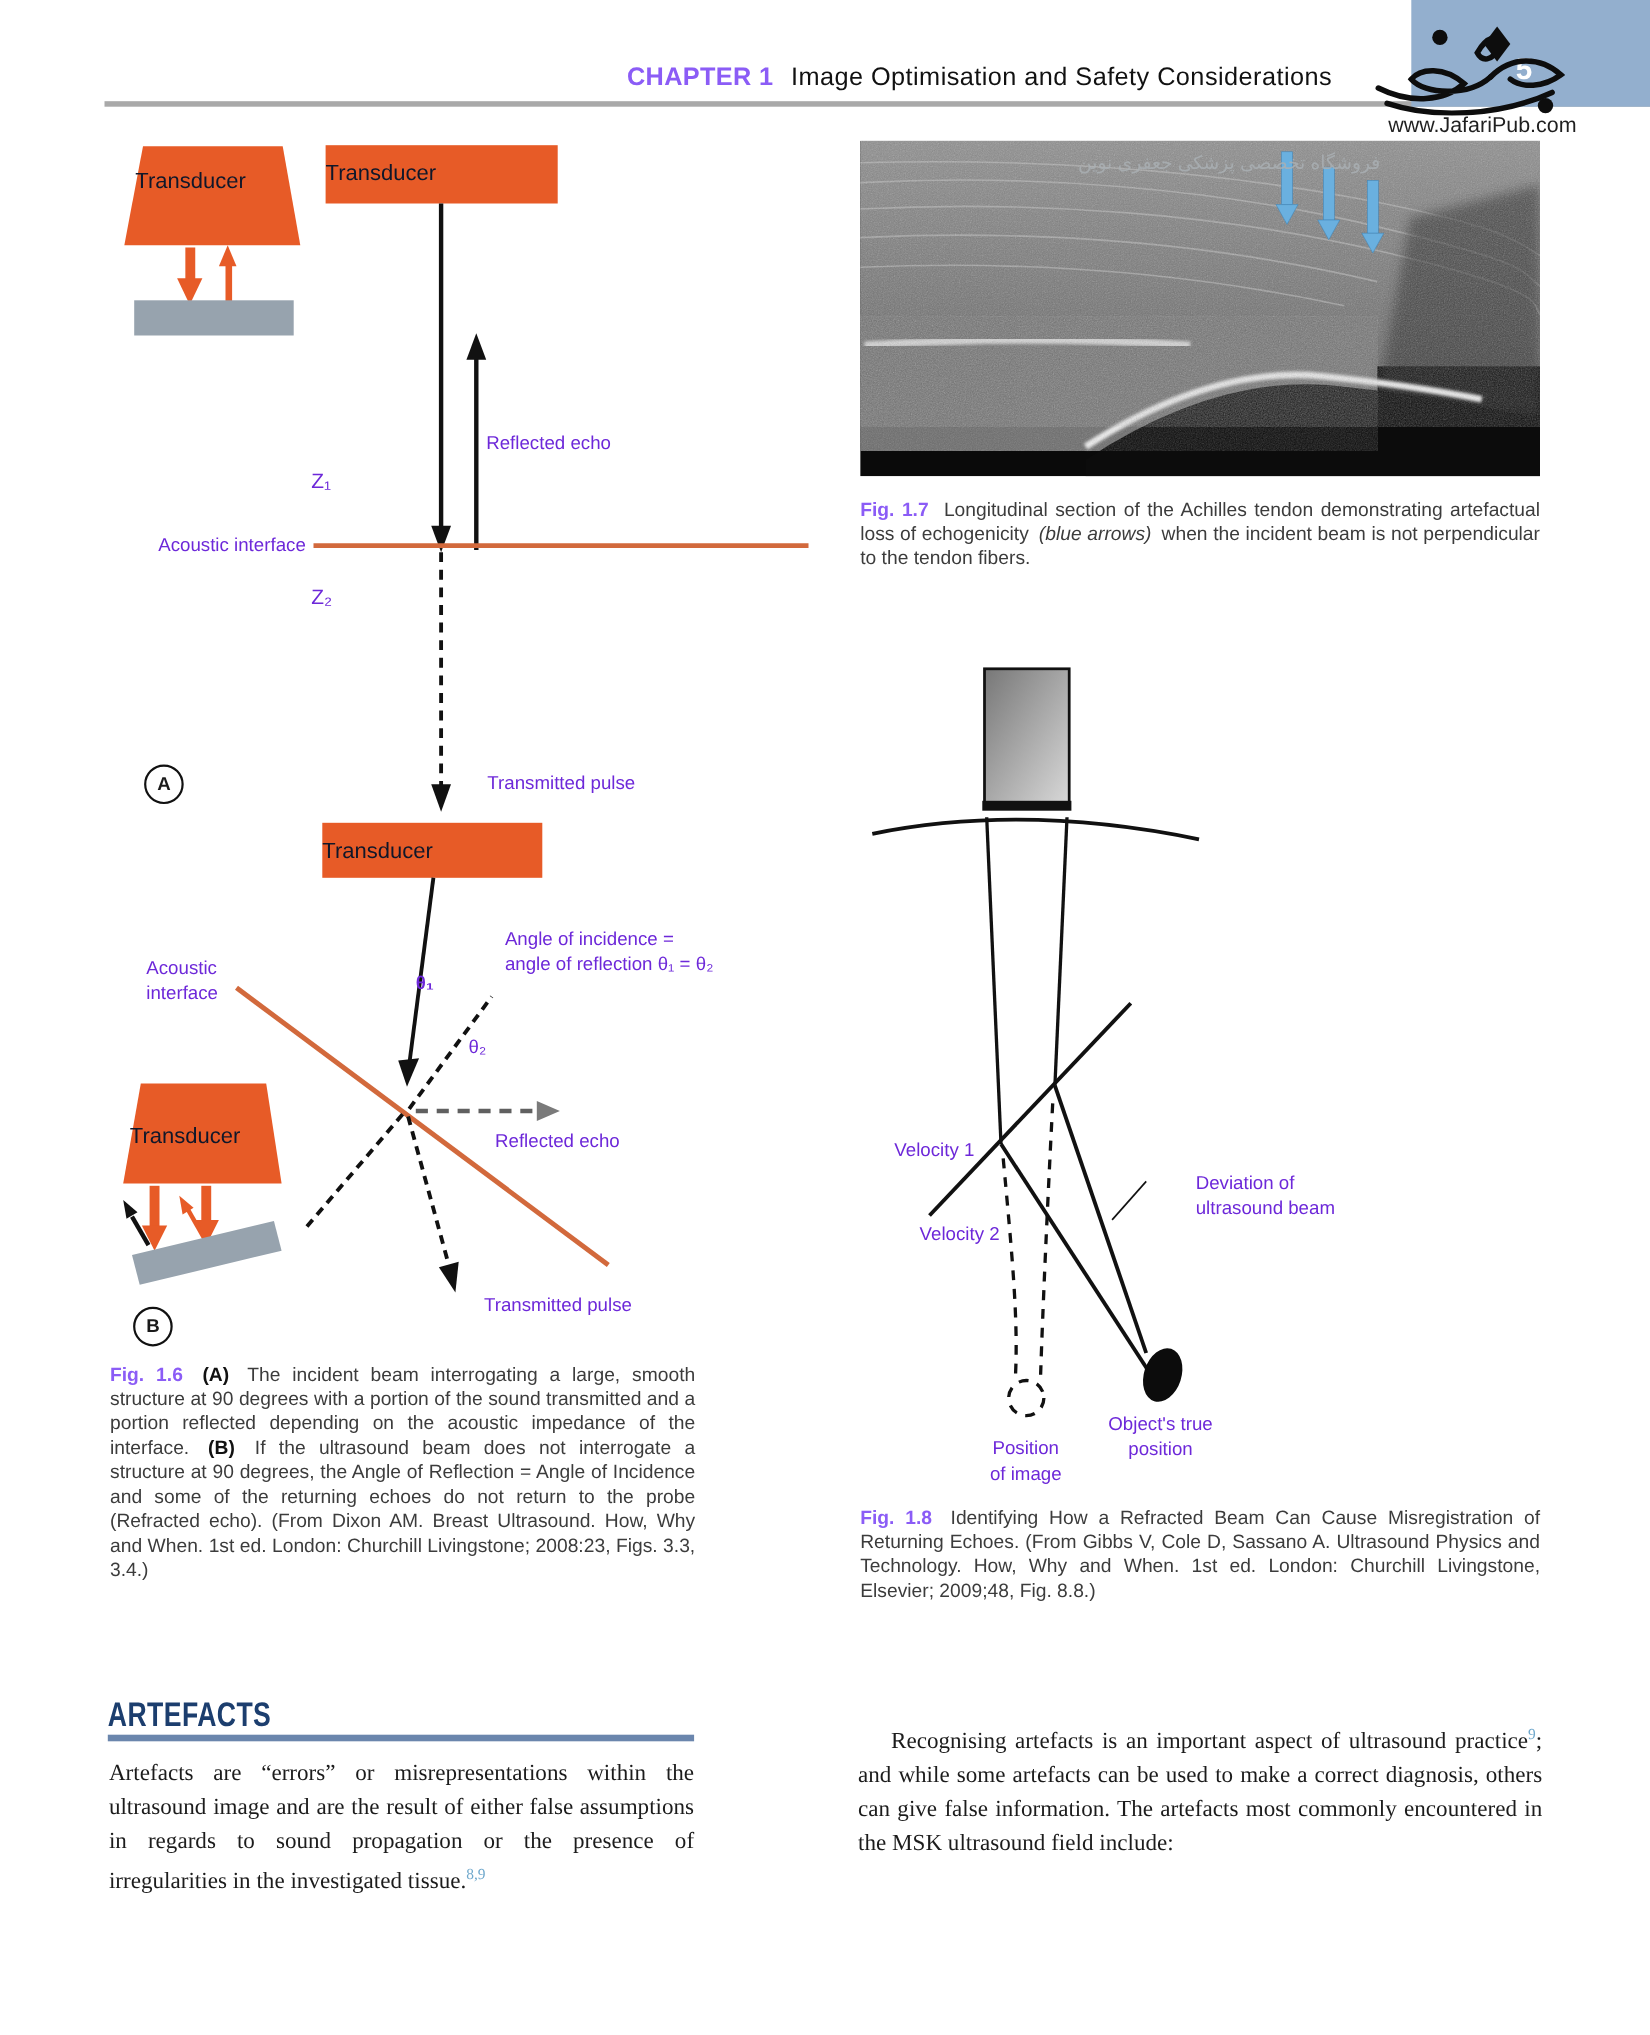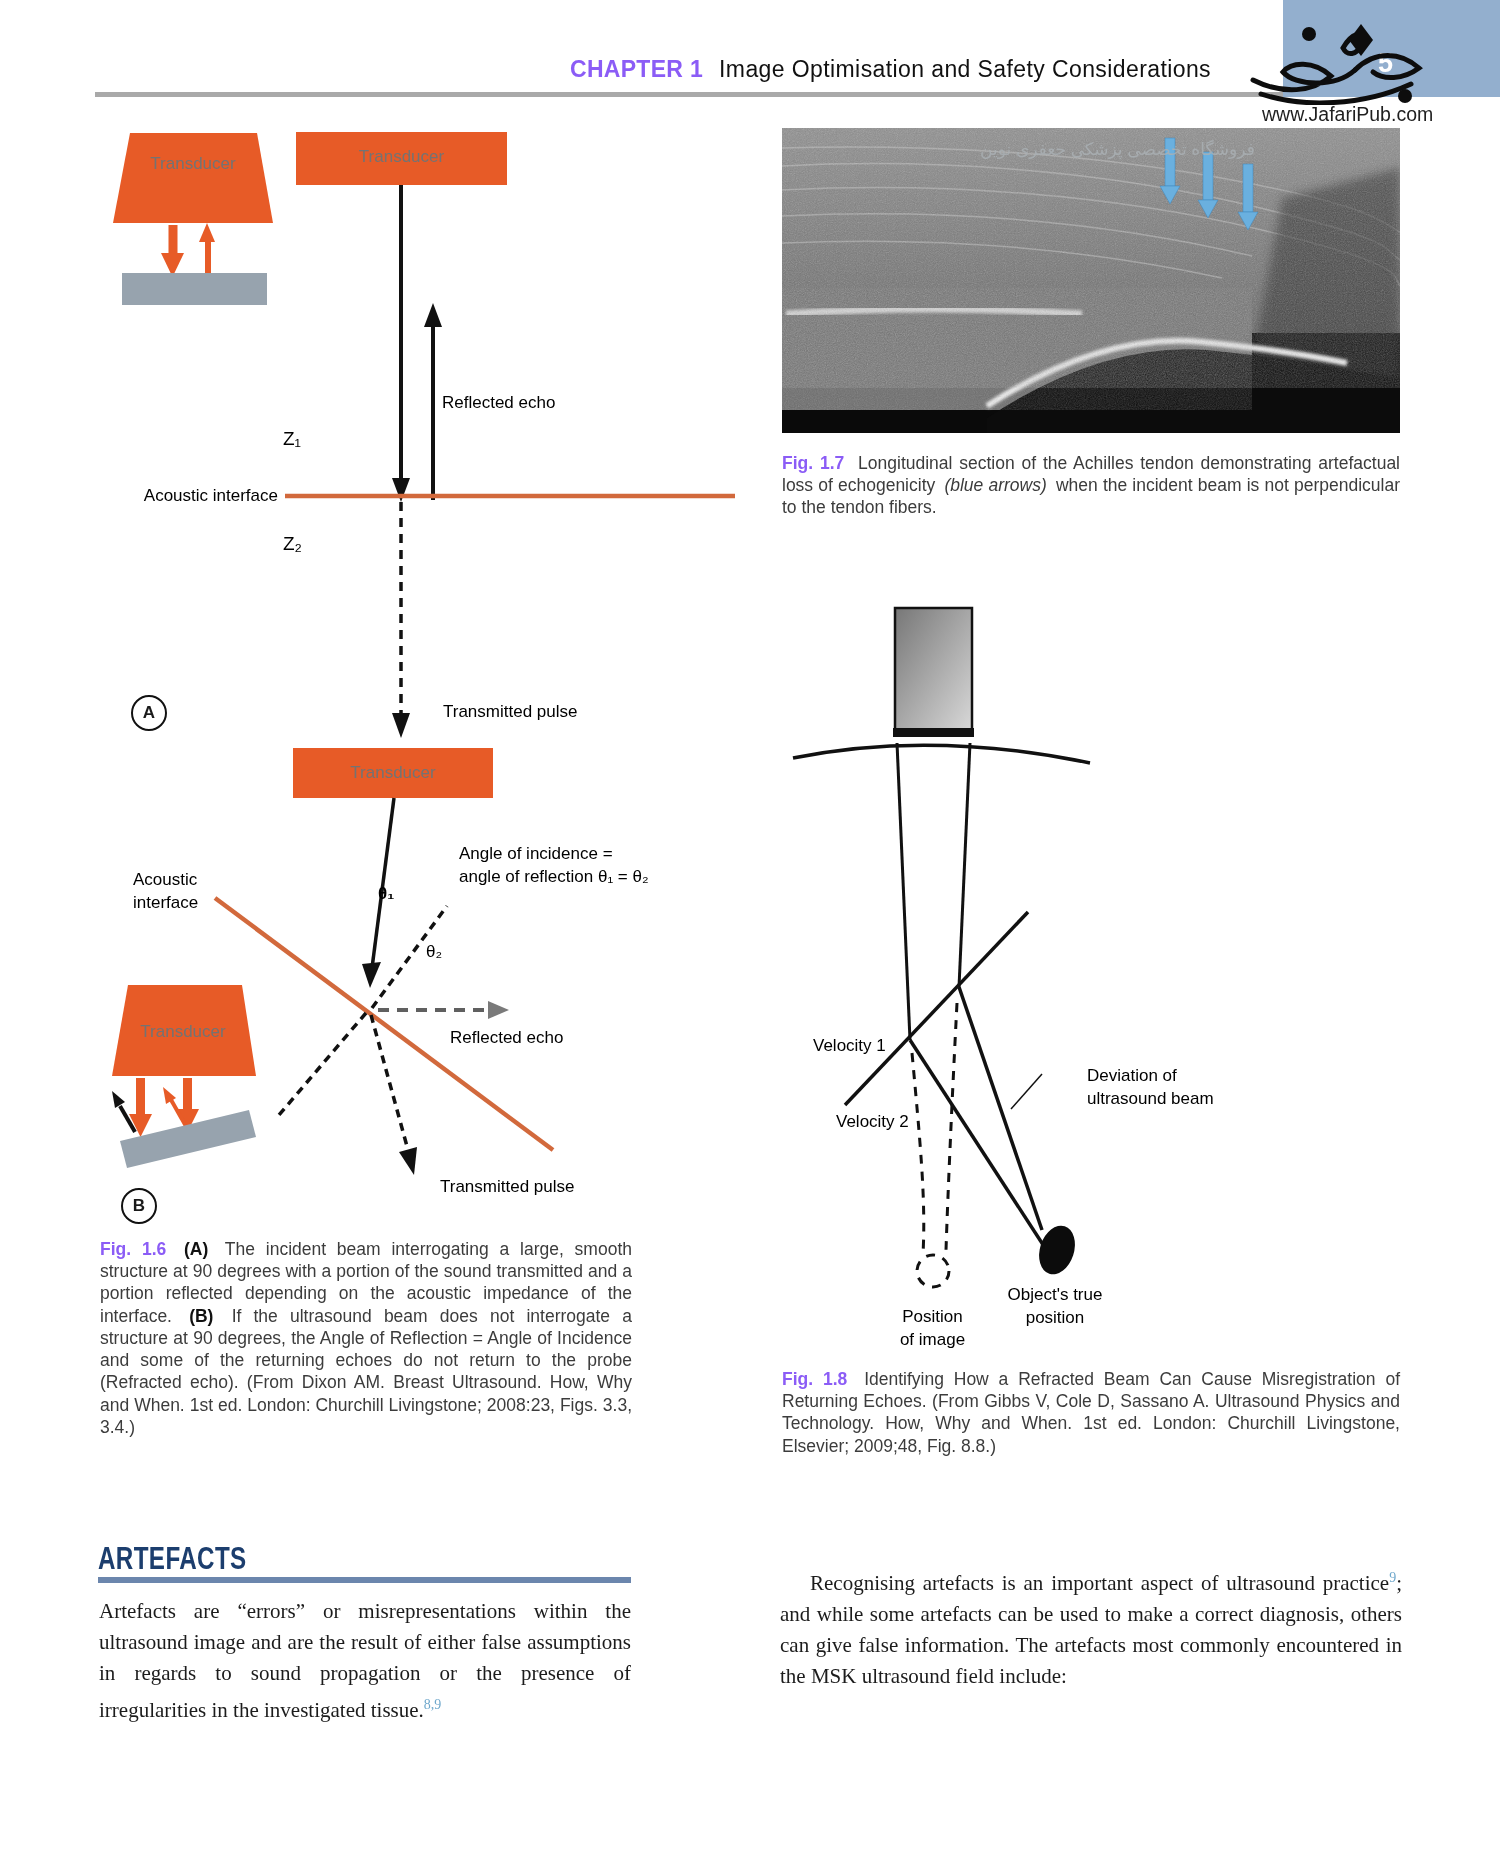--- a/index.html
+++ b/index.html
@@ -9,22 +9,22 @@
   .preline{white-space:pre-line;}
   
   #chapter-row{left:527px;top:56px;display:flex;align-items:baseline;gap:16px;}
   #chapter-label{font-size:23px;font-weight:700;color:#8b5cf6;letter-spacing:.3px;margin-left:43px;}
   #chapter-title{font-size:23px;color:#111;letter-spacing:.4px;}
   #header-rule{left:95px;top:92px;width:1405px;height:5px;background:#a9a9a9;}
   #banner{left:1283px;top:0;width:217px;height:97px;background:#93AFCE;}
   #page-number{left:1378px;top:48px;font-size:27px;font-weight:700;color:#ffffff;}
   #site-url{left:1262px;top:103px;font-size:19.5px;color:#1f1f1f;}
   
-  .dlabel{font-size:17px;color:#000000;}
-  .wlabel{font-size:17px;color:#737373;text-align:center;}
+  .dlabel{font-size:17px;color:#6d28d9;}
+  .wlabel{font-size:20px;color:#0f172a;}
   .panel-circle{width:32px;height:32px;border:2px solid #111;border-radius:50%;
      display:flex;align-items:center;justify-content:center;font-weight:700;font-size:17px;}
   
   .caption{font-size:17.5px;line-height:1.27;text-align:justify;color:#3c3c3c;}
   .figlabel{font-weight:700;color:#8b5cf6;margin-right:7px;}
   .capbold{font-weight:700;color:#111;margin-right:6px;}
   .capital{font-style:italic;}
   
   .bodytext{font-family:"Liberation Serif","DejaVu Serif",serif;font-size:21px;
      line-height:31px;text-align:justify;color:#1c1c1c;}

